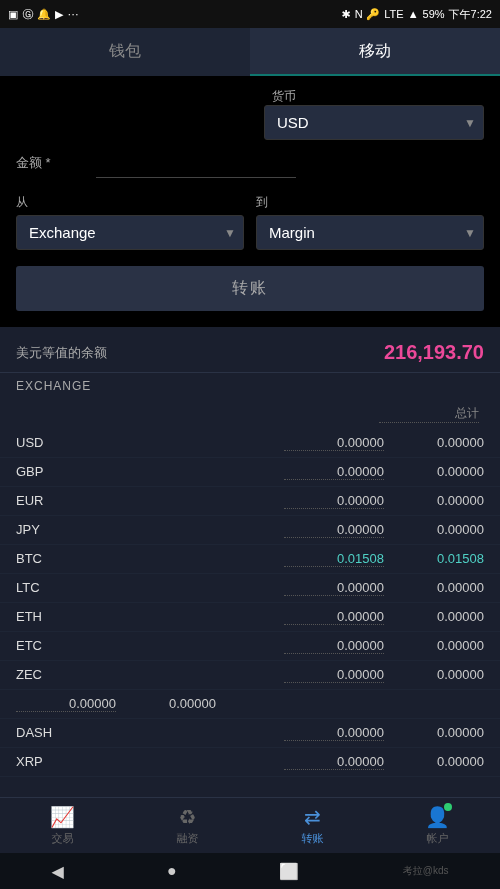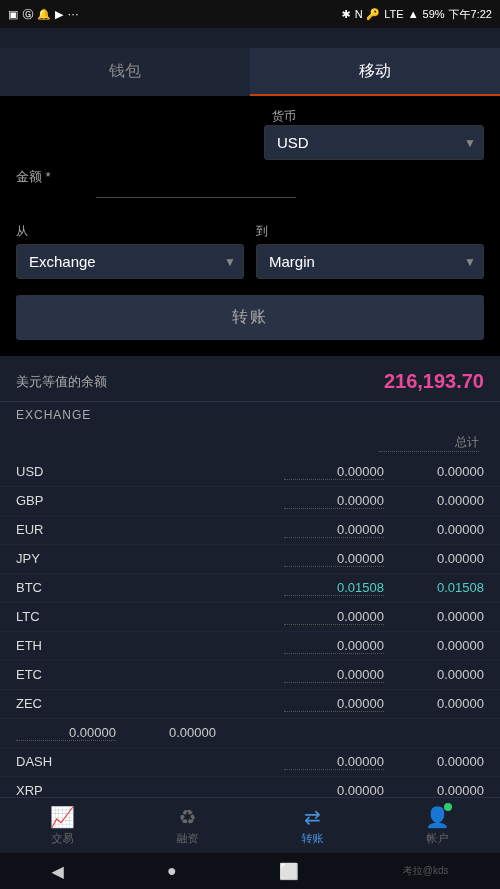--- a/index.html
+++ b/index.html
@@ -27,35 +27,34 @@
     }
     .status-left { display: flex; align-items: center; gap: 4px; }
     .status-right { display: flex; align-items: center; gap: 4px; font-size: 11px; }
 
     
     .tabs {
       display: flex;
       width: 100%;
       height: 48px;
       background: #1e2535;
-      margin-top: 20px;
     }
     .tab {
       flex: 1;
       display: flex;
       align-items: center;
       justify-content: center;
       font-size: 16px;
       color: #888;
       cursor: pointer;
       border-bottom: 2px solid transparent;
     }
     .tab.active {
       color: #fff;
-      border-bottom: 2px solid #c2410c;
+      border-bottom: 2px solid #0f766e;
       background: #252d40;
     }
 
     
     .form-section {
       background: #000000;
       padding: 12px 16px 16px;
     }
 
     .currency-row {
@@ -66,21 +65,22 @@
     .currency-label {
       font-size: 12px;
       color: #aaa;
       margin-right: 8px;
       padding-left: 8px;
       min-width: 120px;
     }
 
     .amount-row {
       display: flex;
-      margin-bottom: 25px;
+      align-items: center;
+      margin-bottom: 16px;
     }
     .amount-label {
       font-size: 13px;
       color: #aaa;
       width: 80px;
       flex-shrink: 0;
     }
     .amount-input-wrap {
       flex: 1;
     }

